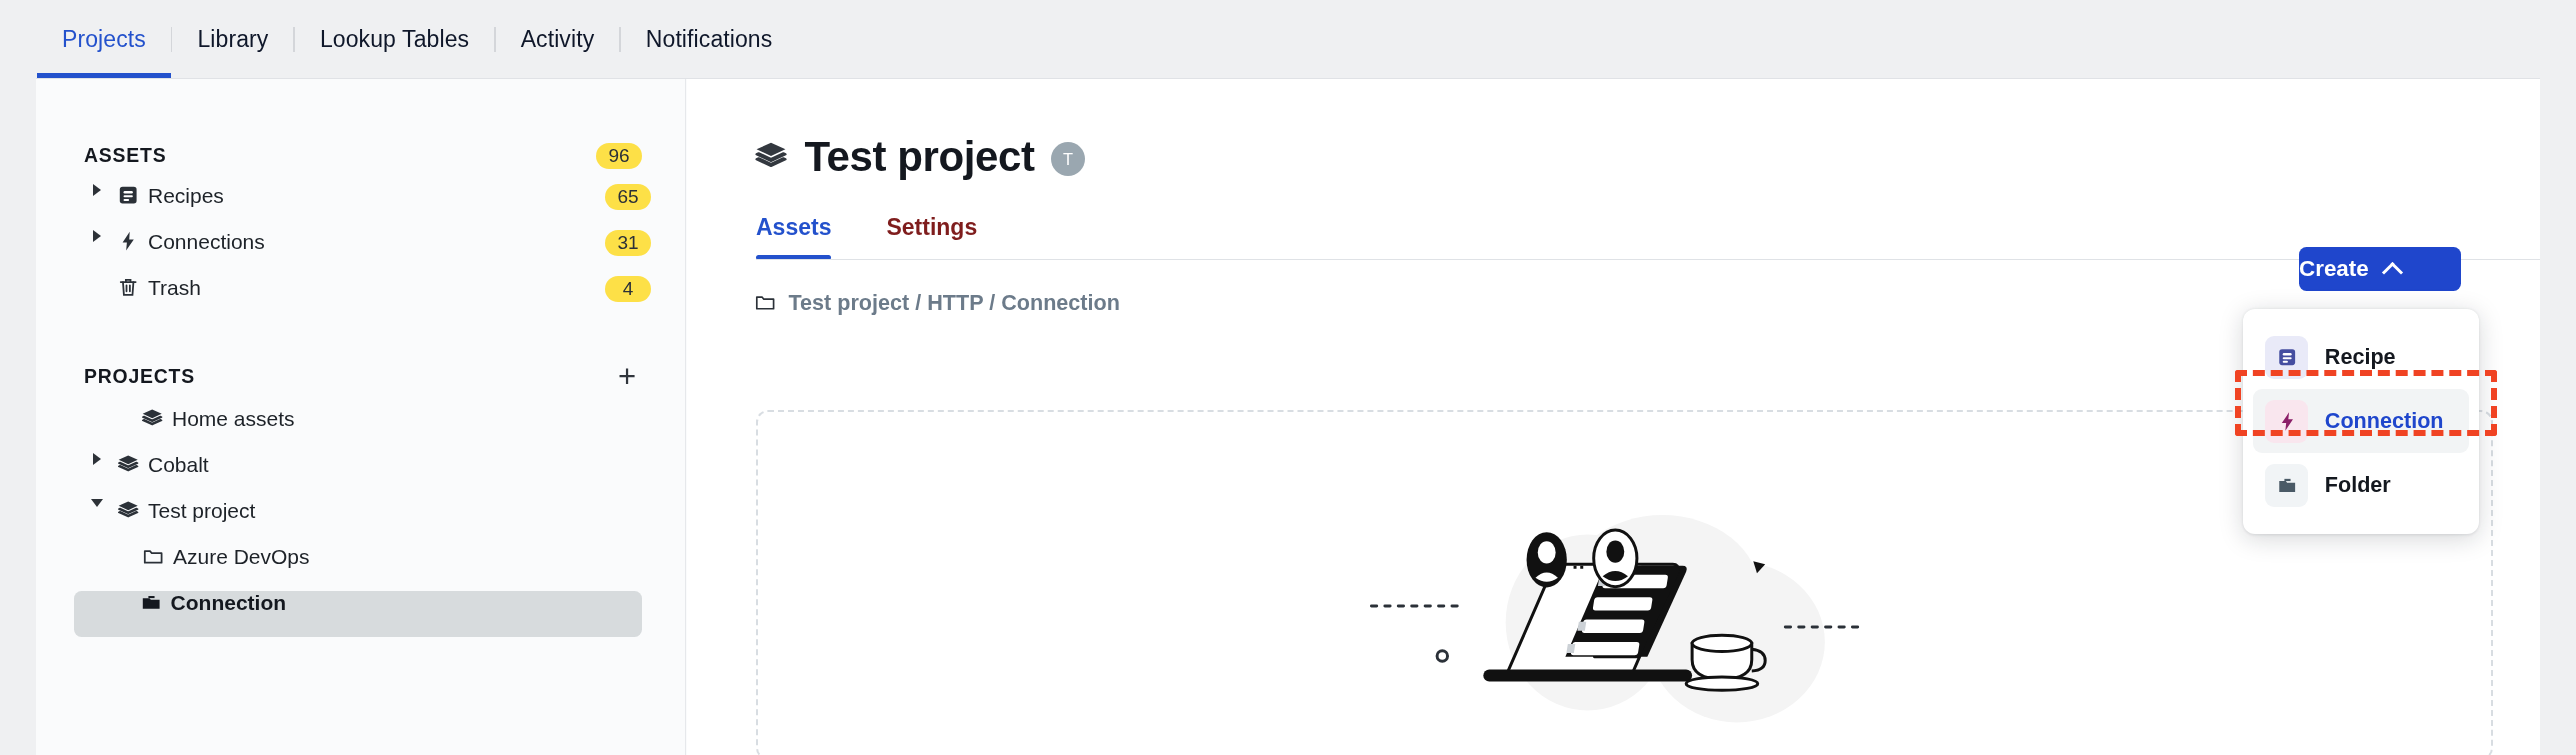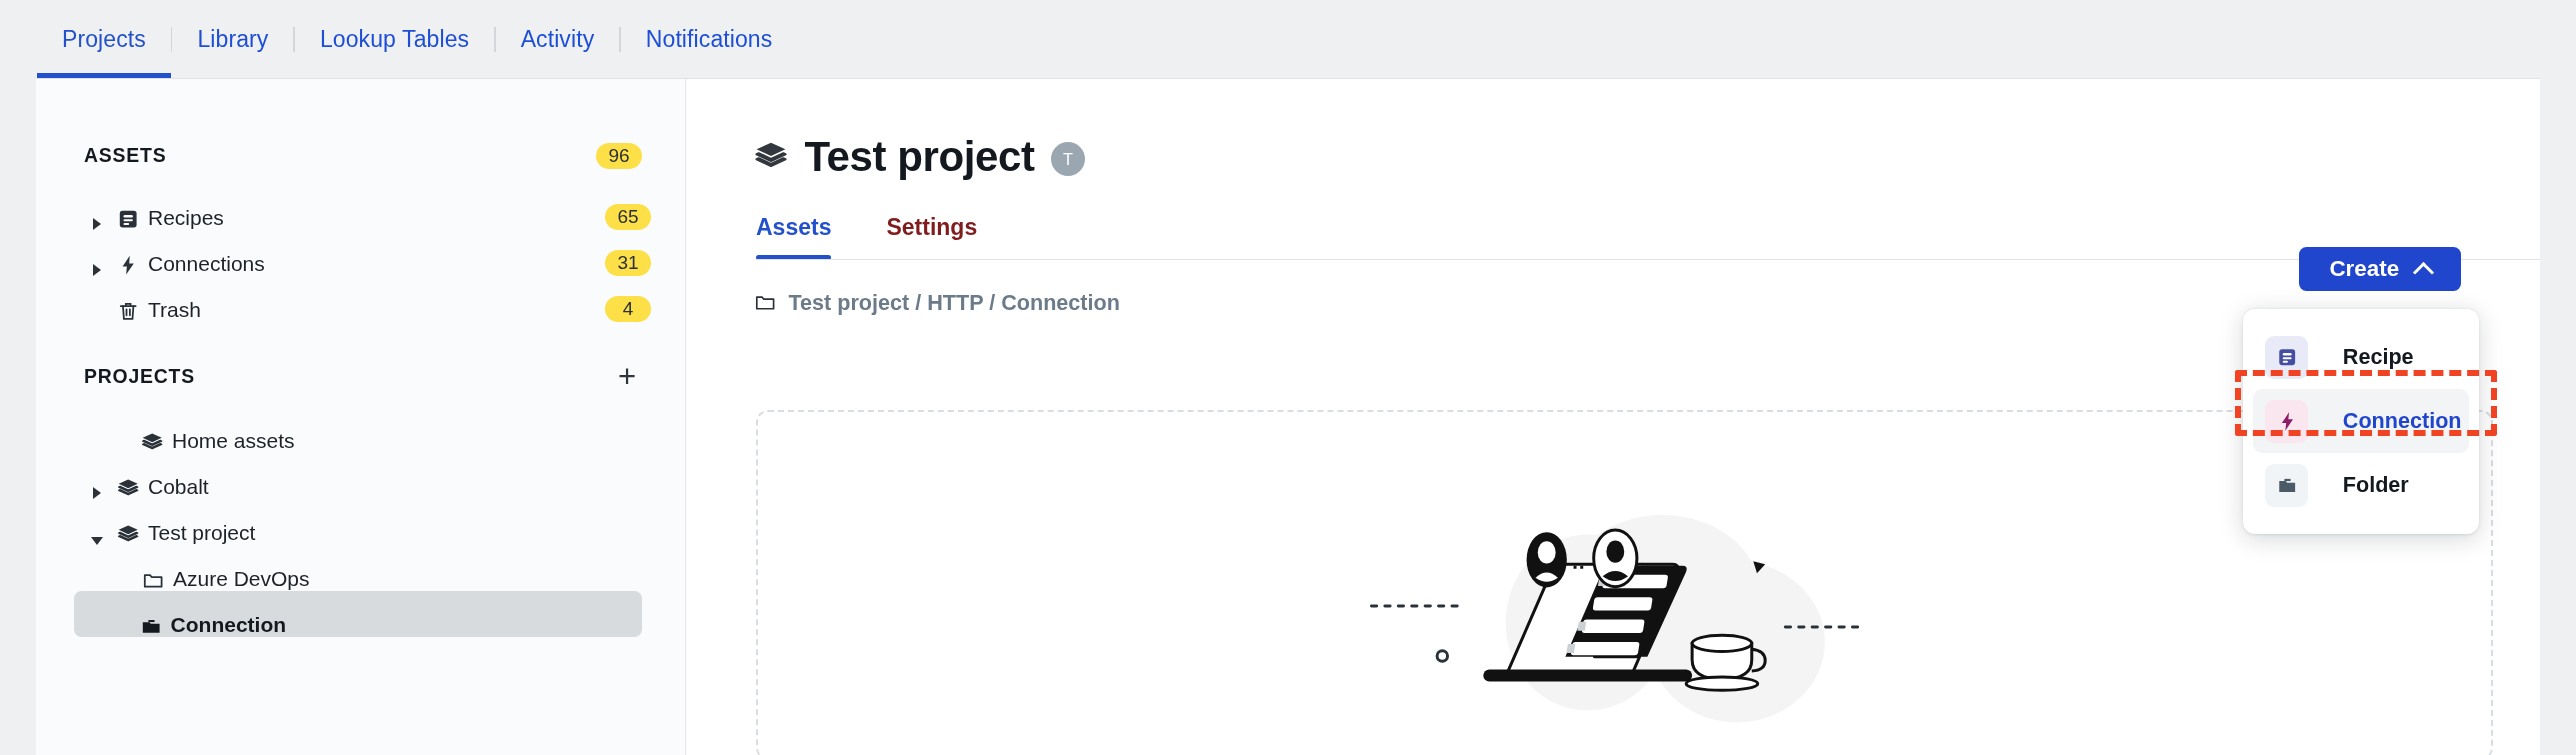--- a/index.html
+++ b/index.html
@@ -12,21 +12,21 @@
 
   
   #topnav {
     position: absolute; top: 0; left: 0; width: 2576px; height: 78px;
     background: #eff0f2;
     display: flex; align-items: flex-start;
   }
   .nav-tabs { display: flex; align-items: center; height: 78px; padding-left: 37px; }
   .nav-tab {
     position: relative;
-    font-size: 23px; color: #1d4ed8; letter-spacing: 0.1px;
+    font-size: 23px; color: #0f172a; letter-spacing: 0.1px;
     padding: 0 25px; height: 78px;
     display: flex; align-items: center; cursor: pointer;
   }
   .nav-tab.active { color: #2351cc; }
   .nav-tab.active::after {
     content: ""; position: absolute; left: 0; right: 0; bottom: 0;
     height: 5.2px; background: #2351cc;
   }
   .nav-sep { width: 1.5px; height: 25px; background: #d4d6da; align-self: center; margin-top: 0; }
 
@@ -55,21 +55,21 @@
     padding: 3px 6px;
   }
   .badge {
     min-width: 46px; height: 26px; border-radius: 16.4px;
     background: #fde047; color: #2b3038;
     font-size: 19px; display: flex; align-items: center; justify-content: center;
     padding: 0 10.4px;
   }
 
   .tree-row {
-    display: flex; align-items: flex-end; height: 46px;
+    display: flex; align-items: flex-start; height: 46px;
     padding-right: 34px; cursor: pointer; position: relative;
   }
   .tree-row.selected { background: #d7dbdd; border-radius: 7.5px; }
   .caret {
     width: 25px; flex: 0 0 25px; display: flex; align-items: center; justify-content: center;
     color: #2d3238; font-size: 0; cursor: pointer;
   }
   .caret.right::before {
     content: ""; border-left: 8.2px solid #2d3238;
     border-top: 6px solid transparent; border-bottom: 6px solid transparent;
@@ -117,35 +117,35 @@
     position: absolute; left: 69px; top: 331px; width: 1737px; height: 350px;
     border: 2.2px dashed #d8dde2; border-radius: 12px; background: #fff;
     overflow: hidden;
   }
   .illus-wrap { position: absolute; left: 50%; top: 97px; transform: translateX(-50%); }
 
   
   .create-btn {
     position: absolute; right: 79px; top: 168px;
     width: 162px; height: 44px; background: #1f46cc; border-radius: 7.5px;
-    display: flex; align-items: center; justify-content: center; gap: 16.4px;
+    display: flex; align-items: center; gap: 16.4px;
     color: #fff; font-size: 22.4px; font-weight: bold; cursor: pointer;
   }
   .chev-up {
     width: 15px; height: 15px; border-left: 3.7px solid #fff; border-top: 3.7px solid #fff;
     transform: rotate(45deg); margin-top: 6px;
   }
   .dropdown {
     position: absolute; right: 61px; top: 230px; width: 236px;
     background: #fff; border-radius: 12px; padding: 16.4px 0;
     box-shadow: 0 4.5px 25px rgba(20,25,35,.17), 0 0.7px 3px rgba(20,25,35,.10);
   }
   .dd-item {
     display: flex; align-items: center; height: 64px; margin: 0 10.4px;
-    padding-left: 12px; border-radius: 9px; cursor: pointer; gap: 18px;
+    padding-left: 12px; border-radius: 9px; cursor: pointer;
   }
   .dd-item.hovered { background: #f2f4f5; }
   .dd-icon {
     width: 43px; height: 43px; border-radius: 9px;
     display: flex; align-items: center; justify-content: center; flex: 0 0 43px;
   }
   .dd-label { font-size: 21.6px; font-weight: bold; color: #14181f; margin-left: 16.4px; }
   .dd-item.hovered .dd-label { color: #1f46cc; }
 
   .annot {

